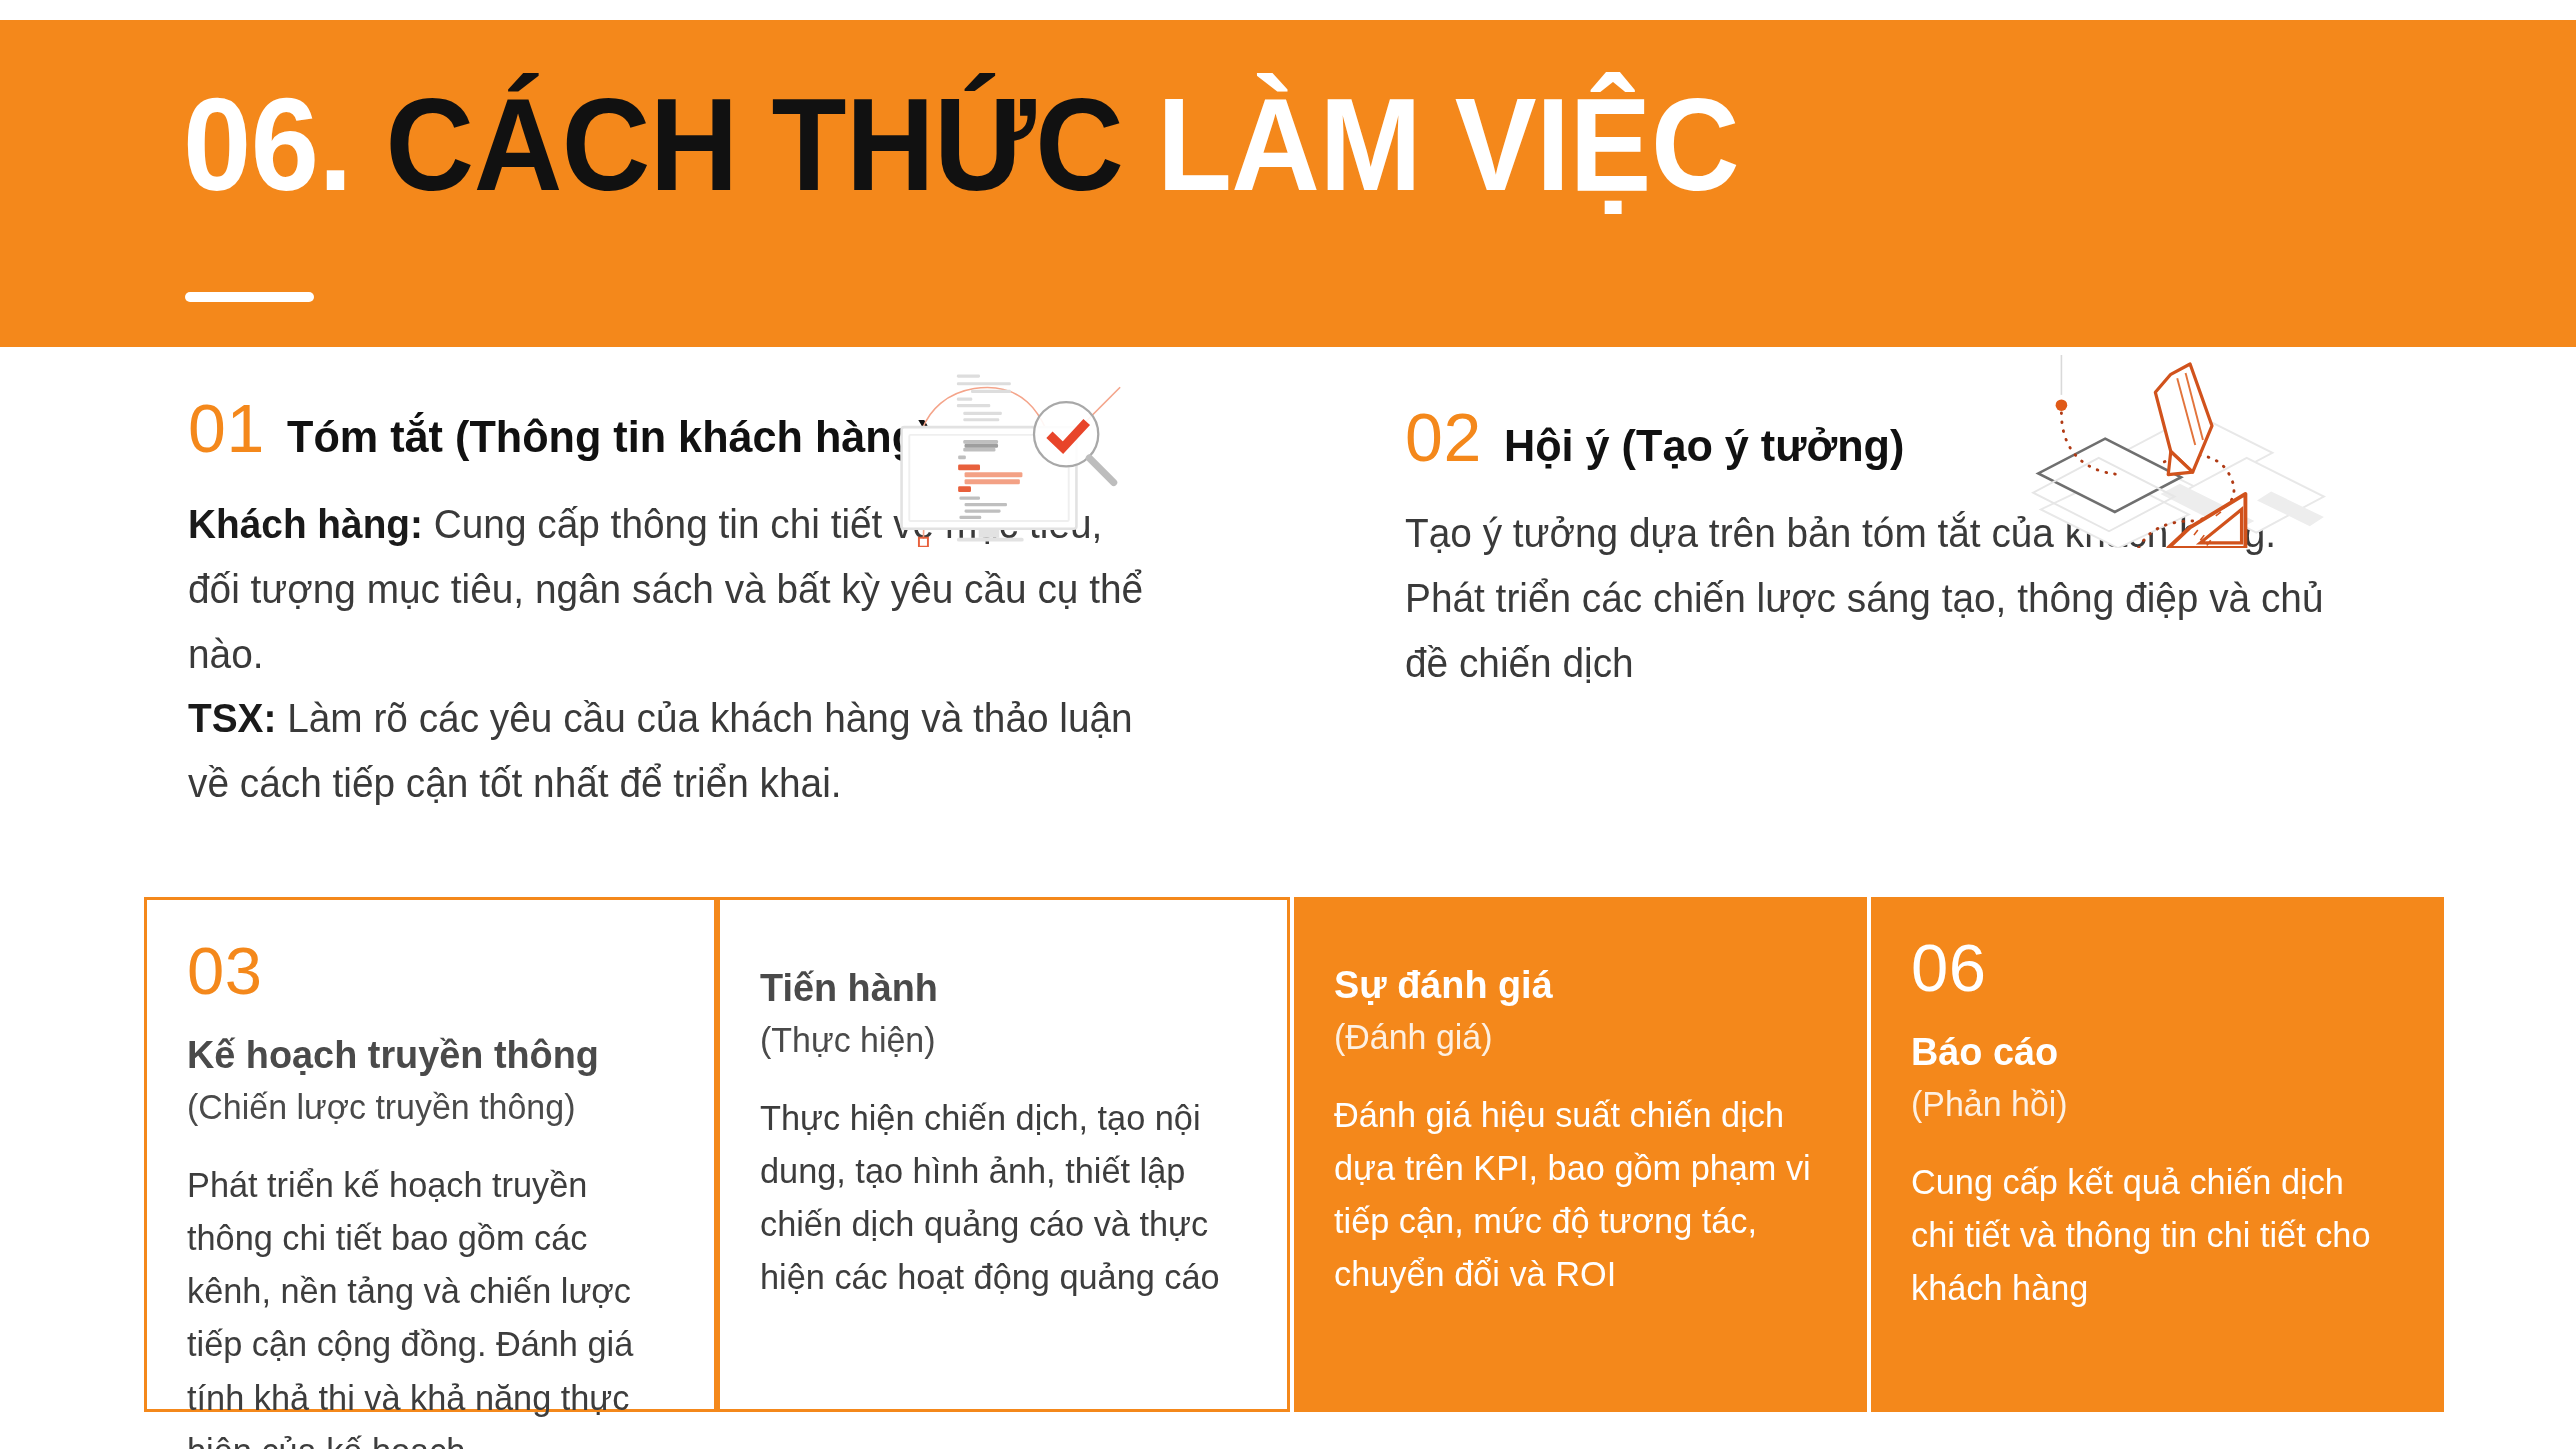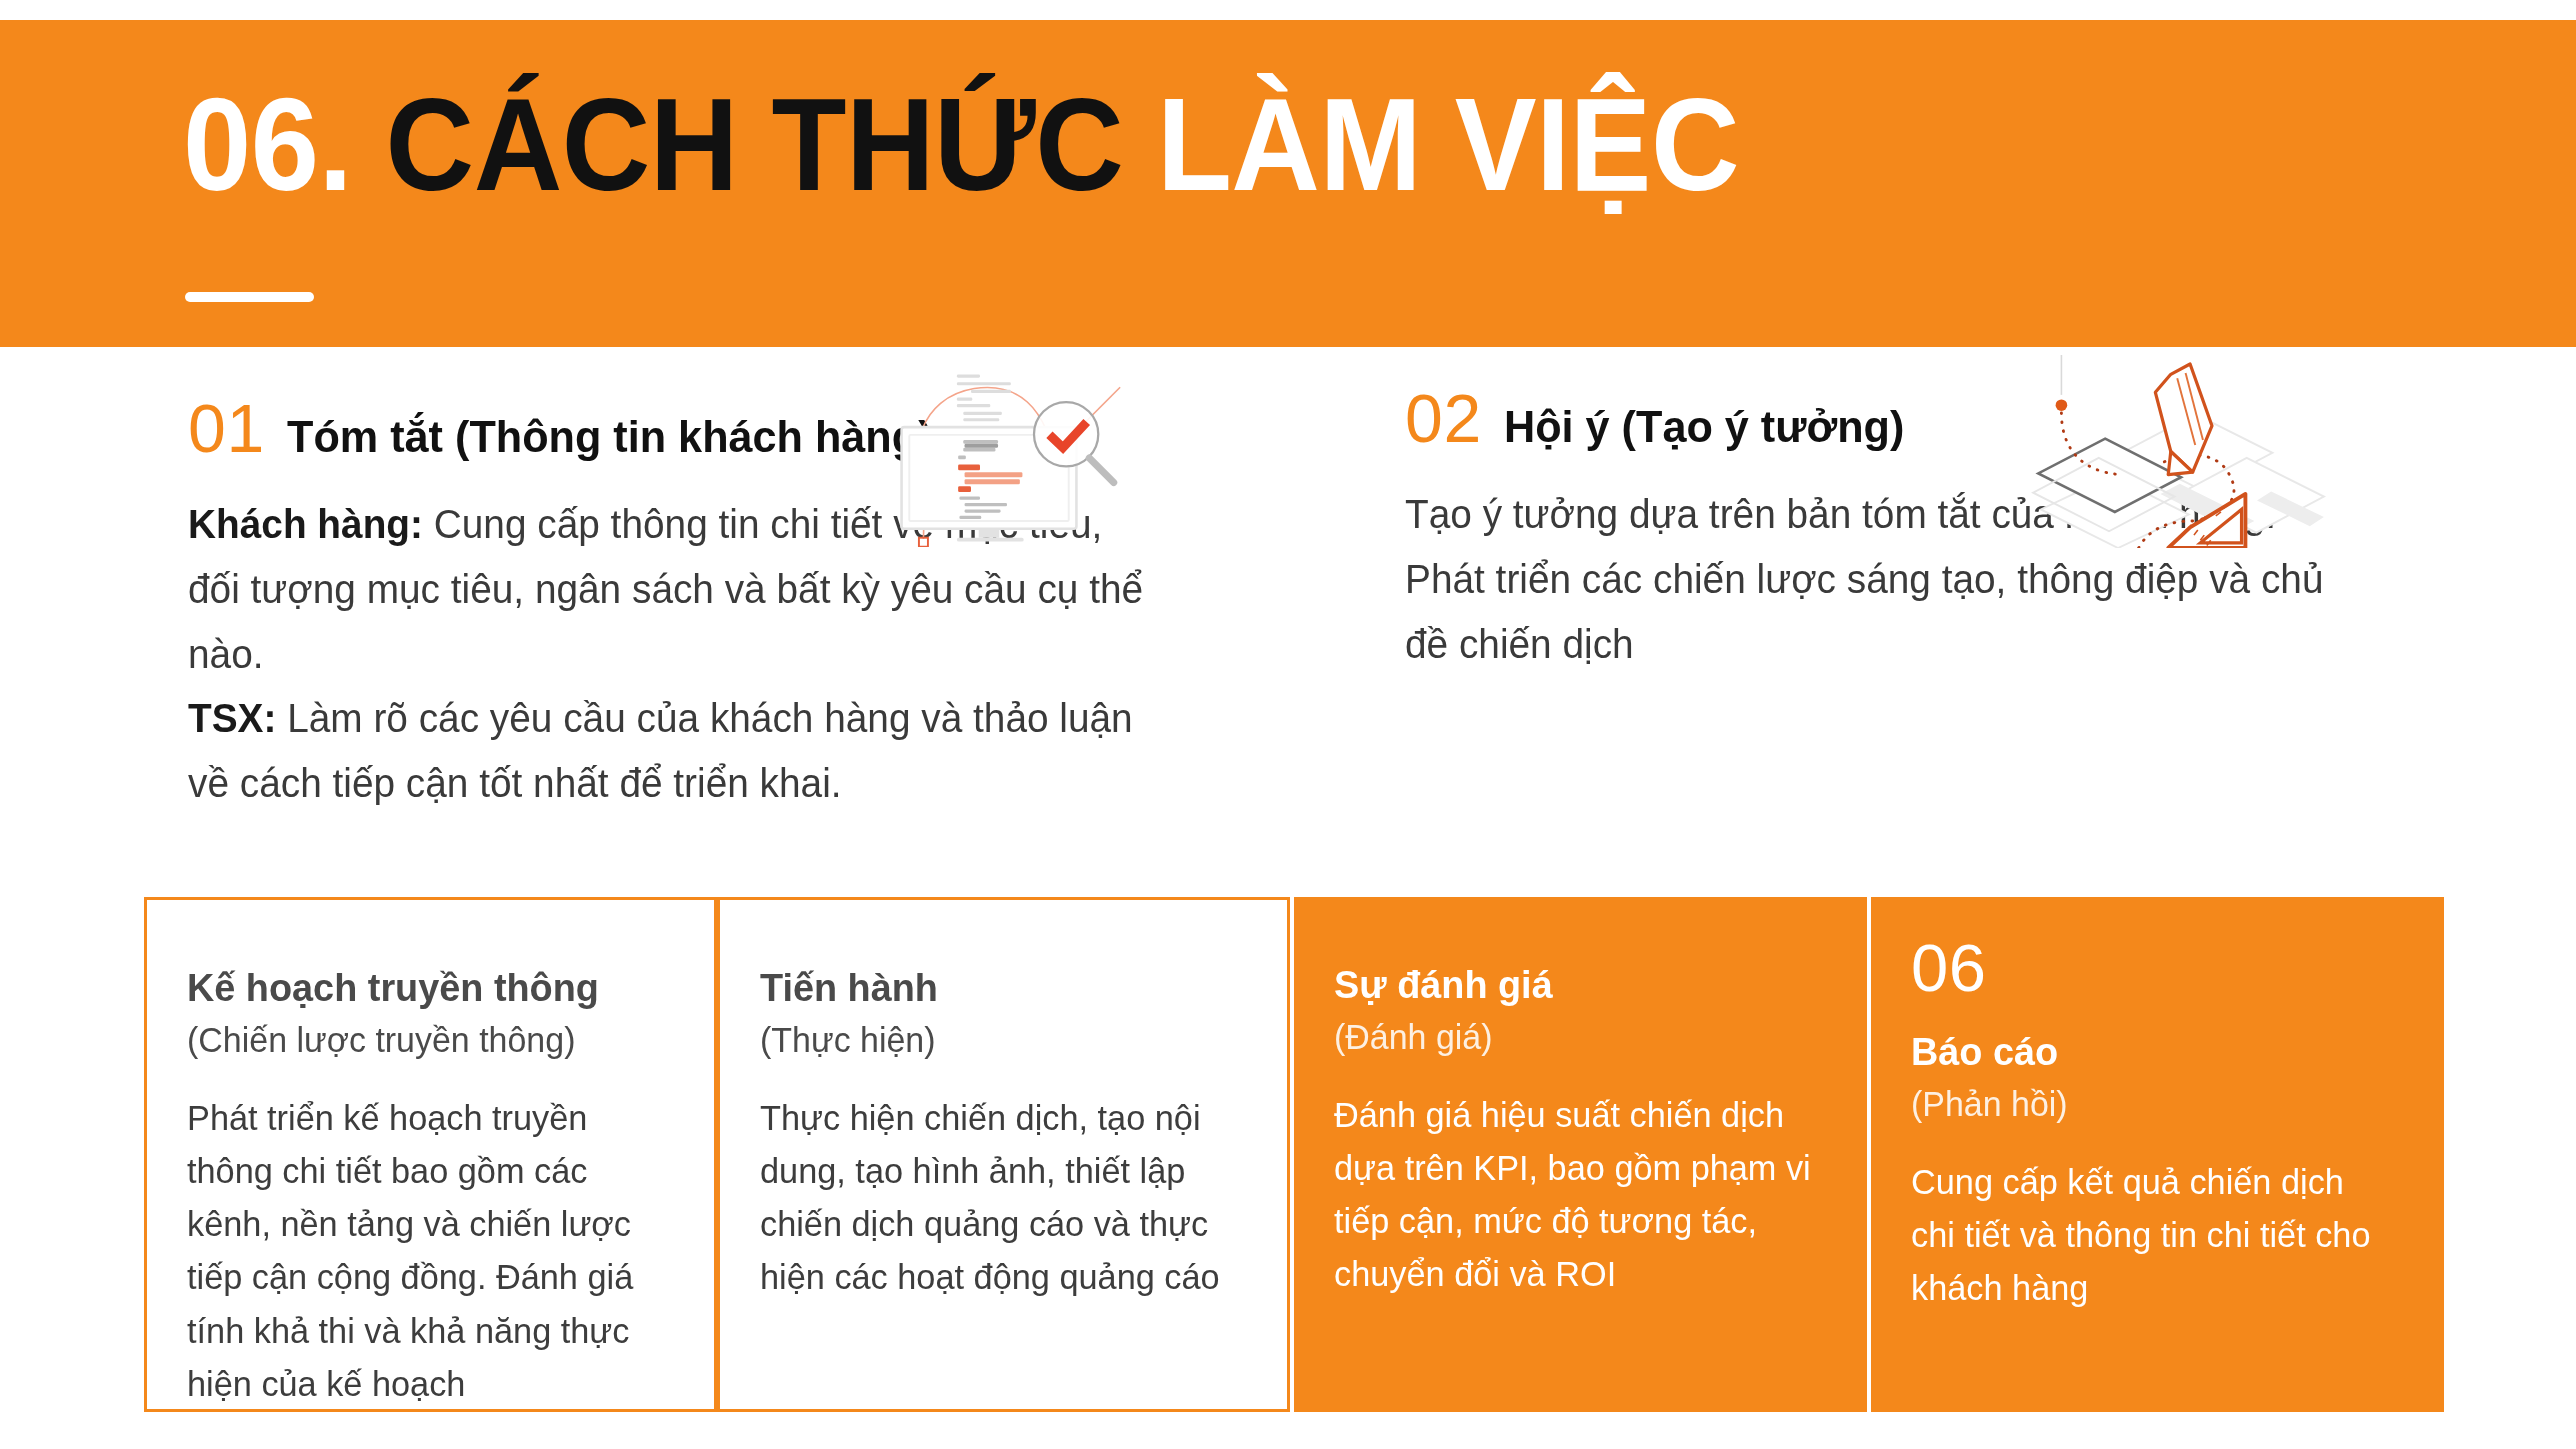--- a/index.html
+++ b/index.html
@@ -56,21 +56,21 @@
     height: 9.7px;
     background: #ffffff;
     border-radius: 5.2px;
   }
 
   
   .step {
     position: absolute;
   }
   .step-01 { left: 188px; top: 374px; width: 1005px; }
-  .step-02 { left: 1405px; top: 364px; width: 1005px; }
+  .step-02 { left: 1405px; top: 383px; width: 1005px; }
 
   .step-head {
     display: flex;
     align-items: baseline;
     gap: 22px;
     white-space: nowrap;
   }
   .step-num {
     font-family: "Liberation Sans Narrow", "Liberation Sans", sans-serif;
     font-weight: 400;
@@ -334,20 +334,21 @@
         <line x1="332" y1="250" x2="340" y2="244"></line>
         <line x1="344" y1="238" x2="352" y2="232"></line>
       </g>
     </svg>
   </div>
 
   <div class="cards">
 
     <div class="card c3 outline">
       <div class="card-inner">
+        <div class="card-num">03</div>
         <div class="card-title">Kế hoạch truyền thông</div>
         <div class="card-sub">(Chiến lược truyền thông)</div>
         <div class="card-body">Phát triển kế hoạch truyền thông chi tiết bao gồm các kênh, nền tảng và chiến lược tiếp cận cộng đồng. Đánh giá tính khả thi và khả năng thực hiện của kế hoạch</div>
       </div>
     </div>
 
     <div class="card c4 outline">
       <div class="card-inner">
         <div class="card-title">Tiến hành</div>
         <div class="card-sub">(Thực hiện)</div>

